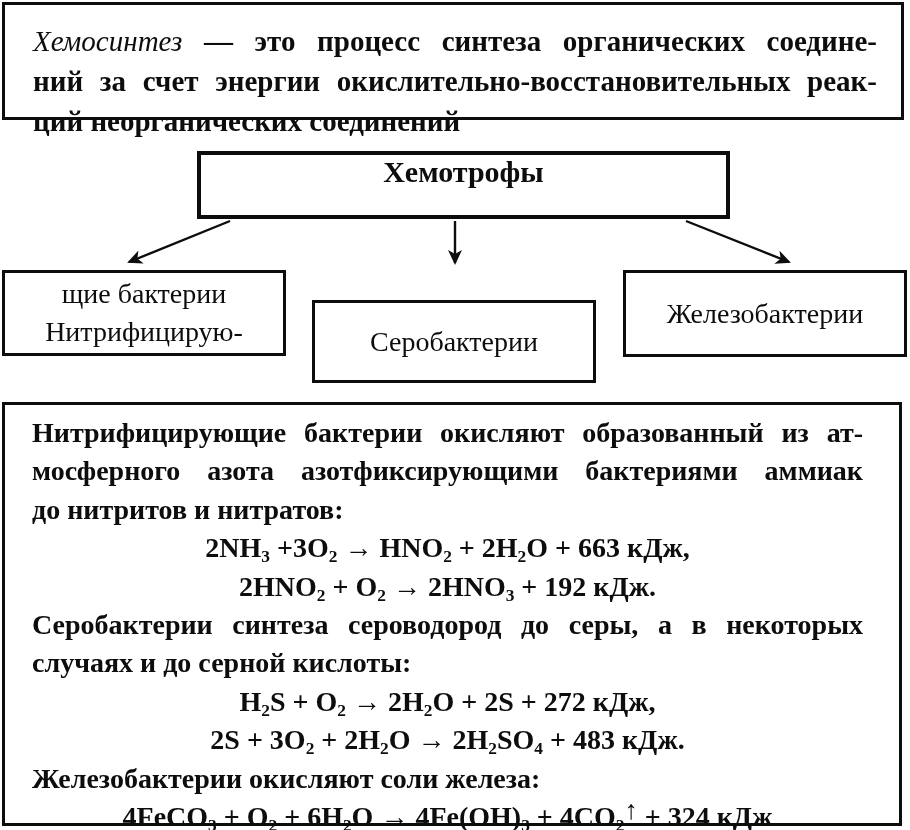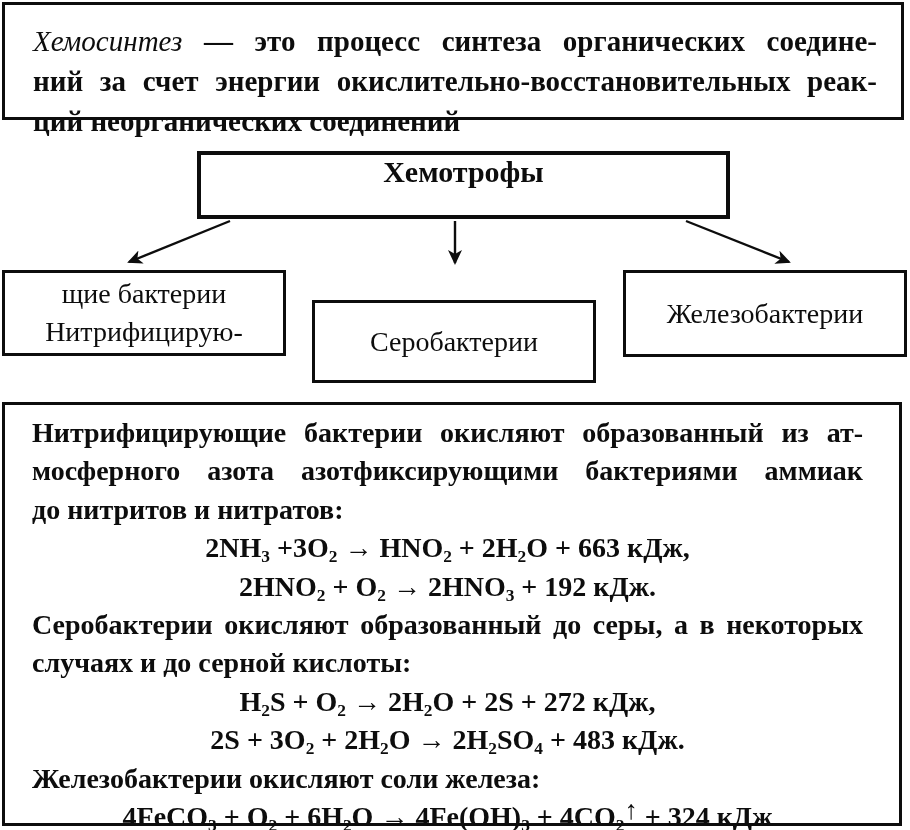--- a/index.html
+++ b/index.html
@@ -135,21 +135,21 @@
     <span>Железобактерии</span>
   </div>
 
   <div class="box details-box">
     <div>
         <div class="dline justify">Нитрифицирующие бактерии окисляют образованный из ат-</div>
         <div class="dline justify">мосферного азота азотфиксирующими бактериями аммиак</div>
         <div class="dline left">до нитритов и нитратов:</div>
         <div class="dline eq"><span>2NH</span><sub>3</sub><span> +3O</span><sub>2</sub><span> → HNO</span><sub>2</sub><span> + 2H</span><sub>2</sub><span>O + 663 кДж,</span></div>
         <div class="dline eq"><span>2HNO</span><sub>2</sub><span> + O</span><sub>2</sub><span> → 2HNO</span><sub>3</sub><span> + 192 кДж.</span></div>
-        <div class="dline justify">Серобактерии окисляют образованный до серы, а в некоторых</div>
+        <div class="dline justify">Серобактерии синтеза сероводород до серы, а в некоторых</div>
         <div class="dline left">случаях и до серной кислоты:</div>
         <div class="dline eq"><span>H</span><sub>2</sub><span>S + O</span><sub>2</sub><span> → 2H</span><sub>2</sub><span>O + 2S + 272 кДж,</span></div>
         <div class="dline eq"><span>2S + 3O</span><sub>2</sub><span> + 2H</span><sub>2</sub><span>O → 2H</span><sub>2</sub><span>SO</span><sub>4</sub><span> + 483 кДж.</span></div>
         <div class="dline left">Железобактерии окисляют соли железа:</div>
         <div class="dline eq"><span>4FeCO</span><sub>3</sub><span> + O</span><sub>2</sub><span> + 6H</span><sub>2</sub><span>O → 4Fe(OH)</span><sub>3</sub><span> + 4CO</span><sub>2</sub><span class="up">↑</span><span> + 324 кДж</span></div>
       </div>
   </div>
 
 </div>
 

